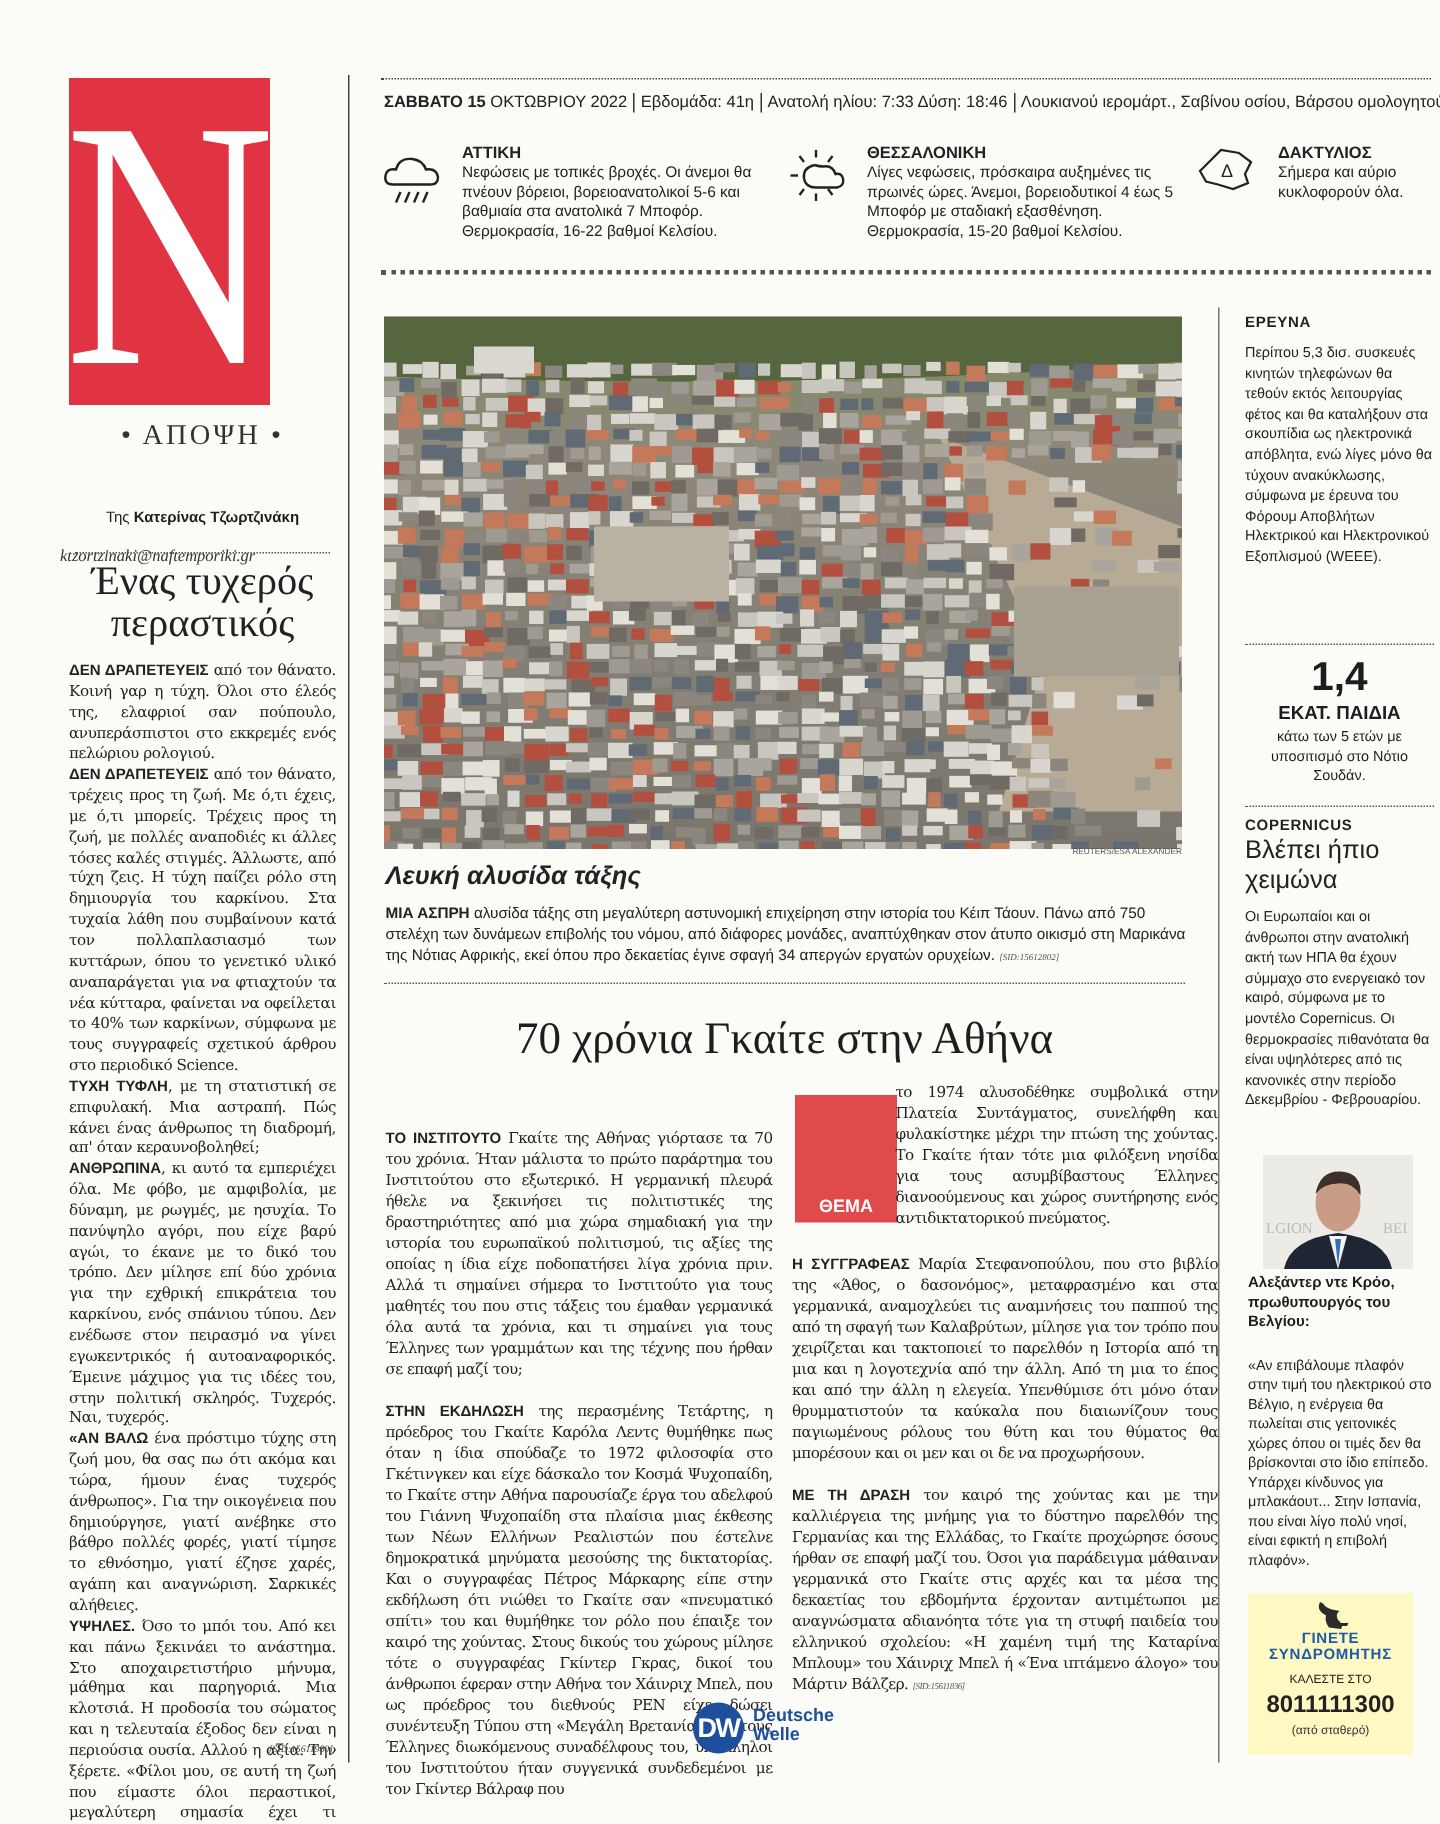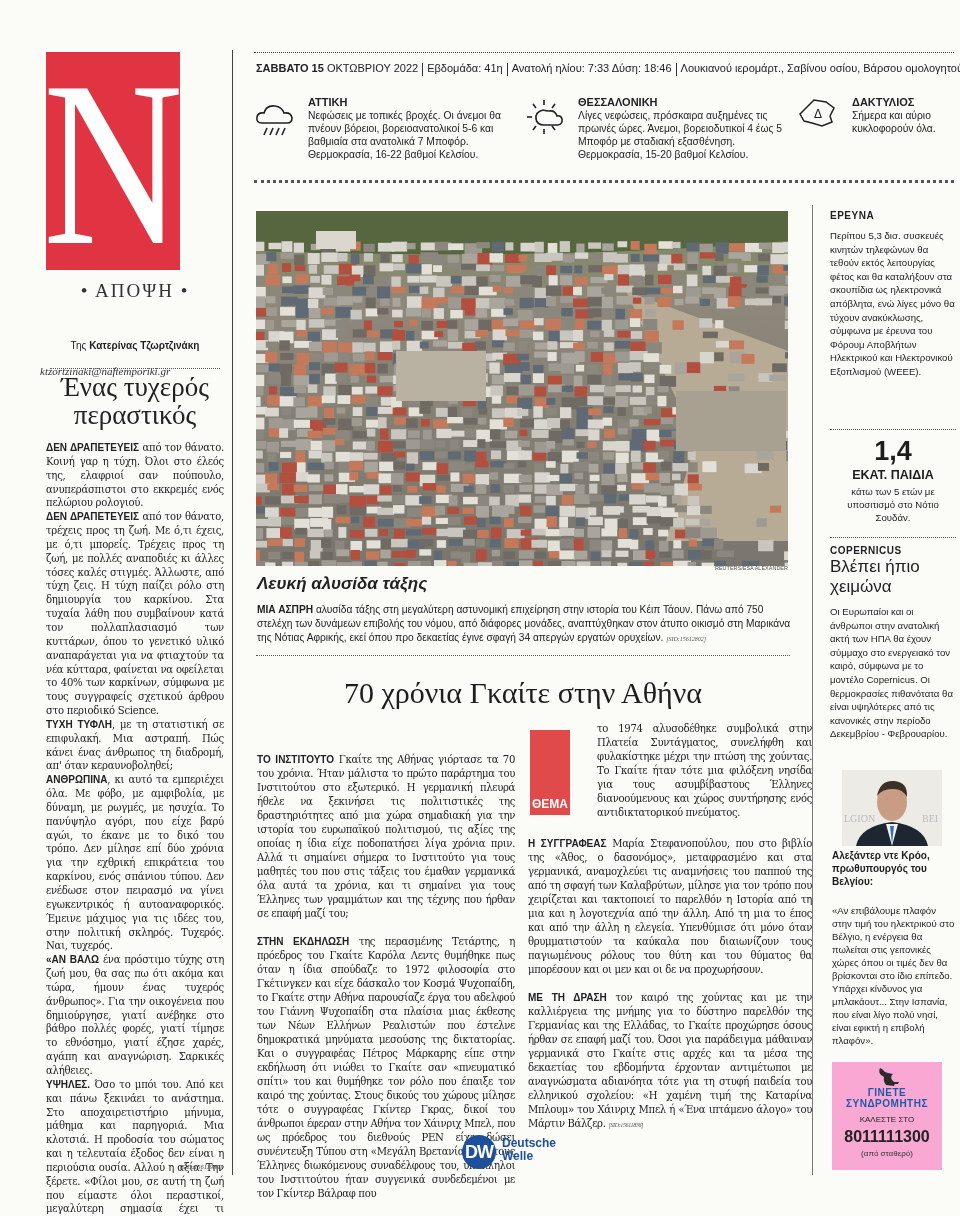--- a/index.html
+++ b/index.html
@@ -53,21 +53,21 @@
 
   #main-title { left: 256px; top: 676px; width: 534px; text-align: center; font-family: "Liberation Serif", serif; font-size: 30px; color: #1d1d1d; }
 
   .col { font-family: "DejaVu Serif", serif; font-size: 10.1px; line-height: 14px; text-align: justify; color: #222; letter-spacing: -0.35px; }
   .col b { font-family: "Liberation Sans", sans-serif; font-weight: bold; font-size: 10px; letter-spacing: 0; }
   .col p + p { margin-top: 14px; }
   #col-a { left: 257px; top: 726px; width: 258px; margin-top: 27px; }
   #col-b-top { left: 597px; top: 722px; width: 215px; }
   #col-b { left: 528px; top: 837px; width: 284px; }
 
-  #thema { left: 530px; top: 730px; width: 40px; height: 85px; background: #e04a4a; }
+  #thema { left: 530px; top: 730px; width: 68px; height: 85px; background: #e04a4a; }
   #thema span { position:absolute; left: 0; bottom: 4px; width: 100%; text-align:center; color:#fff; font-family:"Liberation Sans", sans-serif; font-weight:bold; font-size: 12px; }
 
   
   #dw-logo { left: 462px; top: 1135px; width: 34px; height: 34px; border-radius: 50%; background: #1d4f9b; color: #fff; font-family: "Liberation Sans", sans-serif; font-weight: bold; font-size: 18px; display:flex; align-items:center; justify-content:center; letter-spacing:-1px; }
   #dw-name { left: 502px; top: 1137px; font-family: "Liberation Sans", sans-serif; font-weight: bold; font-size: 12px; line-height: 13px; color: #1d4f9b; }
 
   
   .rc { font-family: "Liberation Sans", sans-serif; color: #222; }
   .rc-kicker { font-weight: bold; font-size: 10px; letter-spacing: 0.5px; }
   .rc-title { font-size: 17px; line-height: 20px; }
@@ -75,21 +75,21 @@
   #r-sep1 { left: 830px; top: 429px; width: 126px; }
   #r-sep2 { left: 830px; top: 537px; width: 126px; }
   #stat-num { left: 830px; top: 436px; width: 126px; text-align:center; font-family:"Liberation Sans", sans-serif; font-weight:bold; font-size: 27px; }
   #stat-label { left: 830px; top: 468px; width: 126px; text-align:center; font-family:"Liberation Sans", sans-serif; font-weight:bold; font-size: 12.5px; }
   #stat-desc { left: 830px; top: 485px; width: 126px; text-align:center; font-family:"Liberation Sans", sans-serif; font-size: 9.6px; line-height: 13px; }
 
   #portrait { left: 842px; top: 770px; width: 100px; height: 76px; background: #e9e9e6; overflow:hidden; }
   #quote-name { left: 832px; top: 849px; width: 124px; font-family:"Liberation Sans", sans-serif; font-weight:bold; font-size: 10px; line-height: 13px; }
   #quote-text { left: 832px; top: 904px; width: 124px; font-family:"Liberation Sans", sans-serif; font-size: 9.6px; line-height: 13px; }
 
-  #subscribe { left: 832px; top: 1062px; width: 110px; height: 108px; background: #f9a8d4; text-align:center; font-family:"Liberation Sans", sans-serif; }
+  #subscribe { left: 832px; top: 1062px; width: 110px; height: 108px; background: #fef9c3; text-align:center; font-family:"Liberation Sans", sans-serif; }
   #subscribe .sub-title { position:absolute; left:0; top: 25px; width:100%; color:#1e5aa8; font-weight:bold; font-size: 10px; line-height: 11px; letter-spacing: 0.5px; }
   #subscribe .sub-call { position:absolute; left:0; top: 53px; width:100%; font-size: 8px; color:#222; }
   #subscribe .sub-phone { position:absolute; left:0; top: 66px; width:100%; font-weight:bold; font-size: 16px; color:#222; }
   #subscribe .sub-note { position:absolute; left:0; top: 87px; width:100%; font-size: 8px; color:#333; }
 </style>
 </head>
 <body>
 
 <div id="logo" class="abs">
   <span>N</span>

